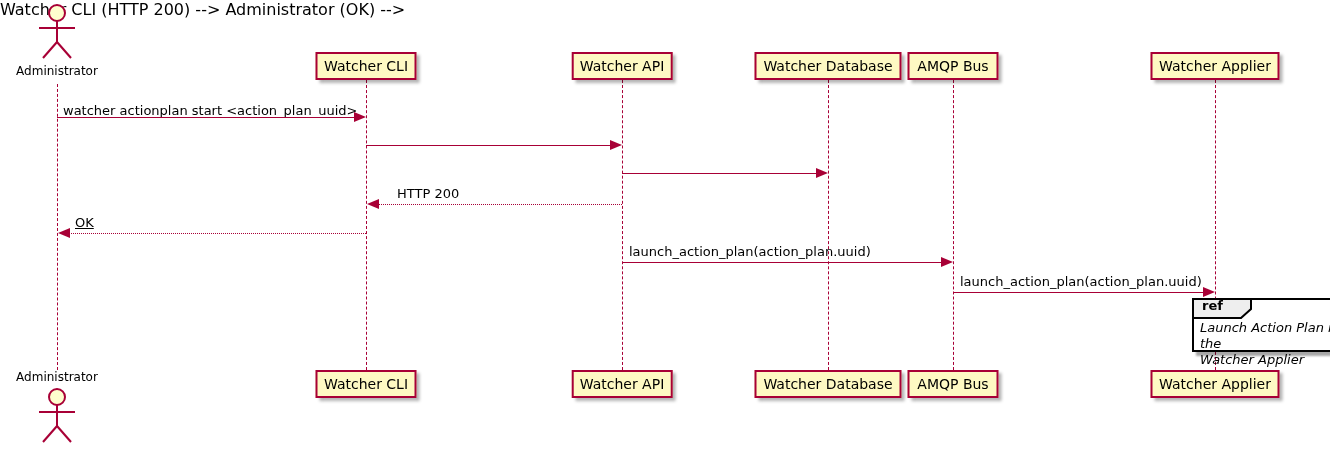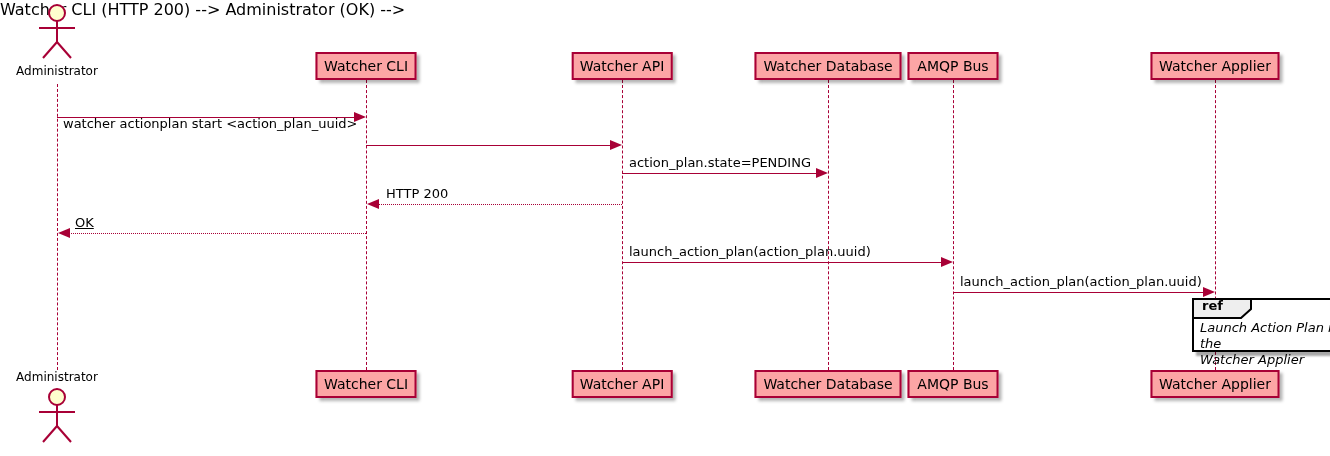--- a/index.html
+++ b/index.html
@@ -4,21 +4,21 @@
 <style>
   html,body{margin:0;padding:0;background:#ffffff;}
   .canvas{
     position:relative;width:1330px;height:456px;background:#ffffff;overflow:hidden;
     font-family:"DejaVu Sans","Liberation Sans",sans-serif;color:#000;
   }
   .lifeline{
     position:absolute;width:0;border-left:1px dashed #A80036;
   }
   .participant{
-    position:absolute;height:24px;background:#fca5a5;border:2px solid #A80036;
+    position:absolute;height:24px;background:#fef9c3;border:2px solid #A80036;
     box-shadow:3px 3px 3px rgba(0,0,0,0.3);
     display:flex;align-items:center;justify-content:center;
     font-size:14px;white-space:nowrap;padding:0 6px;transform:translateX(-50%);
   }
   .actor-label{
     position:absolute;transform:translateX(-50%);font-size:12px;white-space:nowrap;text-align:right;
   }
   .actor-figure{position:absolute;transform:translateX(-50%);}
   .msg-label{
     position:absolute;font-size:13px;white-space:nowrap;line-height:16px;
@@ -67,35 +67,34 @@
   <div class="actor-label" style="left:57px;top:64px;">Administrator</div>
 
   
   <div class="participant" style="left:366px;top:52px;min-width:85px;">Watcher CLI</div>
   <div class="participant" style="left:622px;top:52px;min-width:84px;">Watcher API</div>
   <div class="participant" style="left:828px;top:52px;min-width:131px;">Watcher Database</div>
   <div class="participant" style="left:953px;top:52px;min-width:75px;">AMQP Bus</div>
   <div class="participant" style="left:1215px;top:52px;min-width:113px;">Watcher Applier</div>
 
   
-  <div class="msg-label" style="left:63px;top:116px;">watcher actionplan start &lt;action_plan_uuid&gt;</div>
+  <div class="msg-label" style="left:63px;top:103px;">watcher actionplan start &lt;action_plan_uuid&gt;</div>
   <div class="msg-line solid" style="left:57px;top:117px;width:298px;"></div>
   <div class="arrowhead right" style="left:354px;top:112px;"></div>
 
   
   <div class="msg-line solid" style="left:366px;top:145px;width:245px;"></div>
   <div class="arrowhead right" style="left:610px;top:140px;"></div>
 
   
-  <div class="msg-label" style="left:629px;top:155px;">action_plan.state=PENDING</div>
   <div class="msg-line solid" style="left:622px;top:173px;width:195px;"></div>
   <div class="arrowhead right" style="left:816px;top:168px;"></div>
 
    Watcher CLI (HTTP 200) --&gt;
-  <div class="msg-label" style="left:386px;top:186px;">HTTP 200</div>
+  <div class="msg-label" style="left:397px;top:186px;">HTTP 200</div>
   <div class="msg-line dotted" style="left:378px;top:204px;width:244px;"></div>
   <div class="arrowhead left" style="left:367px;top:199px;"></div>
 
    Administrator (OK) --&gt;
   <div class="msg-label" style="left:75px;top:215px;text-decoration:underline;">OK</div>
   <div class="msg-line dotted" style="left:69px;top:233px;width:297px;"></div>
   <div class="arrowhead left" style="left:58px;top:228px;"></div>
 
   
   <div class="msg-label" style="left:629px;top:244px;">launch_action_plan(action_plan.uuid)</div>

